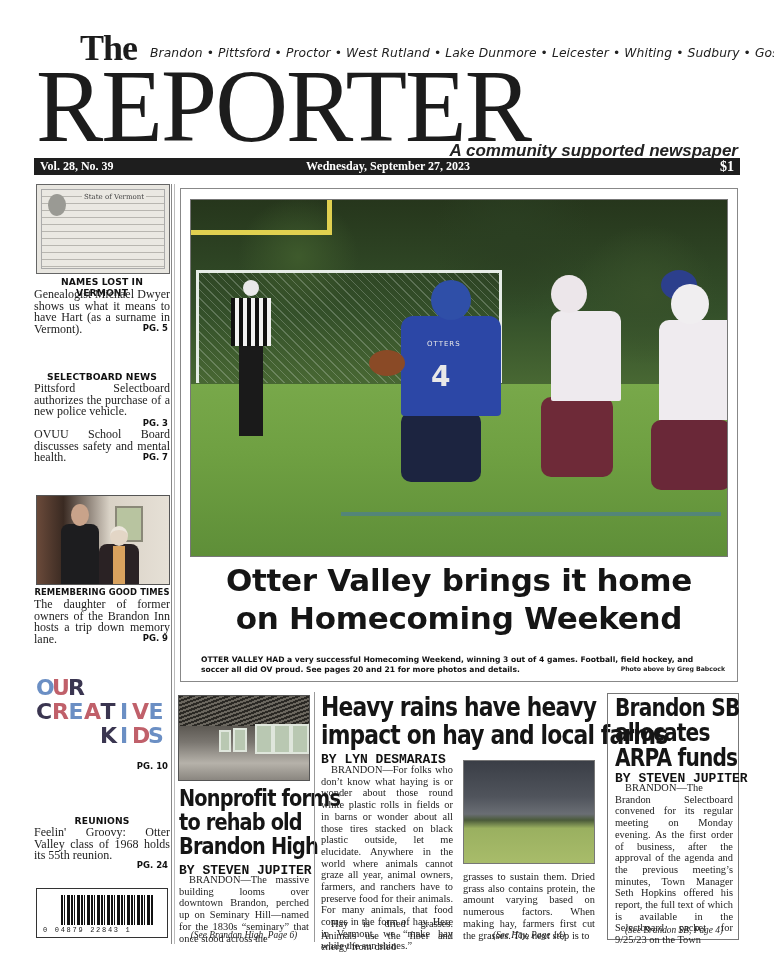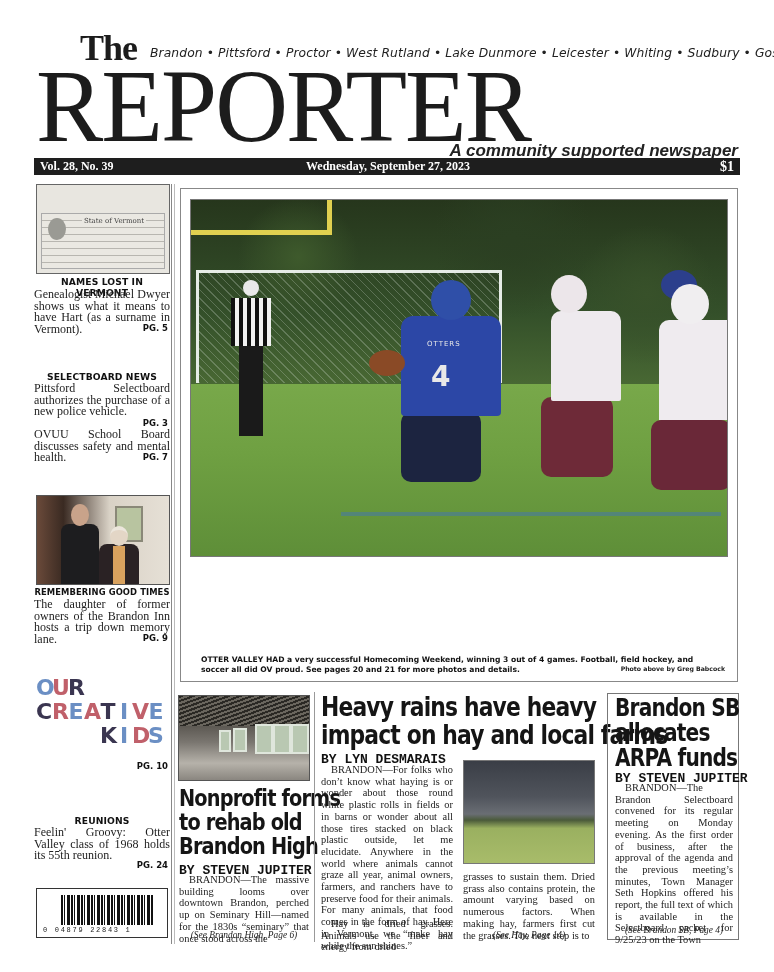--- a/index.html
+++ b/index.html
@@ -17,21 +17,21 @@
   .db-date { left:272px; }
   .db-price { right:6px; font-size:14px; }
   .col-rule { left:171px; top:184px; width:1px; height:760px; background:#888; }
   .col-rule2 { left:174px; top:184px; width:1px; height:760px; background:#bbb; }
   .side-head { font-family:"DejaVu Sans", sans-serif; font-weight:bold; font-size:9.2px; text-align:center; color:#111; letter-spacing:0.1px; }
   .side-text { font-family:"Liberation Serif", serif; font-size:12px; line-height:11.6px; text-align:justify; color:#222; }
   .side-pg { font-family:"DejaVu Sans", sans-serif; font-weight:bold; font-size:8.5px; text-align:right; color:#111; }
 
   
   .cert { left:36px; top:184px; width:132px; height:88px; background:#e8e6e0; border:1px solid #666; }
-  .cert-inner { position:absolute; left:4px; top:4px; right:4px; bottom:4px; border:1px solid #aaa; background:repeating-linear-gradient(180deg, #eae8e2 0px, #eae8e2 6px, #b8b6b0 6px, #b8b6b0 7px);margin-top:24px; }
+  .cert-inner { position:absolute; left:4px; top:4px; right:4px; bottom:4px; border:1px solid #aaa; background:repeating-linear-gradient(180deg, #eae8e2 0px, #eae8e2 6px, #b8b6b0 6px, #b8b6b0 7px); }
   .cert-title { position:absolute; left:40px; top:3px; font-family:"DejaVu Serif", serif; font-size:7px; color:#444; background:#eae8e2; padding:0 2px; }
   .cert-seal { position:absolute; left:6px; top:4px; width:18px; height:22px; border-radius:50%; background:#9a9a94; }
 
   
   .people { left:36px; top:495px; width:132px; height:88px; background:linear-gradient(90deg,#6a4a3a 0%,#3a2a22 20%,#d9d2c6 55%,#e6e0d6 100%); border:1px solid #555; overflow:hidden; }
   .person1 { position:absolute; left:24px; top:8px; width:38px; height:80px; }
   .p1head { position:absolute; left:10px; top:0; width:18px; height:22px; border-radius:50%; background:#c9a38a; }
   .p1body { position:absolute; left:0; top:20px; width:38px; height:60px; background:#1d1d1f; border-radius:8px 8px 0 0; }
   .person2 { position:absolute; left:62px; top:30px; width:40px; height:58px; }
   .p2head { position:absolute; left:11px; top:0; width:18px; height:20px; border-radius:50%; background:#e3d6c6; border-top:4px solid #ece6dc; box-sizing:border-box; }
@@ -211,20 +211,24 @@
         <div class="d1-jersey"></div>
         <div class="d1-helmet"></div>
     </div>
     <div class="def2">
       <div class="d2-blue"></div>
         <div class="d2-pants"></div>
         <div class="d2-jersey"></div>
         <div class="d2-helmet"></div>
     </div>
   </div>
+  <div class="headline">
+    <div>Otter Valley brings it home</div>
+    <div>on Homecoming Weekend</div>
+  </div>
   <div class="caption"><b>OTTER VALLEY HAD</b><span> a very successful Homecoming Weekend, winning 3 out of 4 games. Football, field hockey, and soccer all did OV proud. See pages 20 and 21 for more photos and details.</span></div>
   <div class="credit">Photo above by Greg Babcock</div>
 </div>
 
 <div class="abs hall-img">
   <div class="hall-ceiling"></div>
   <div class="hall-win" style="left:76px;"></div>
   <div class="hall-win" style="left:94px;"></div>
   <div class="hall-win" style="left:112px;"></div>
   <div class="hall-win" style="left:40px;width:8px;height:18px;top:34px;"></div>

